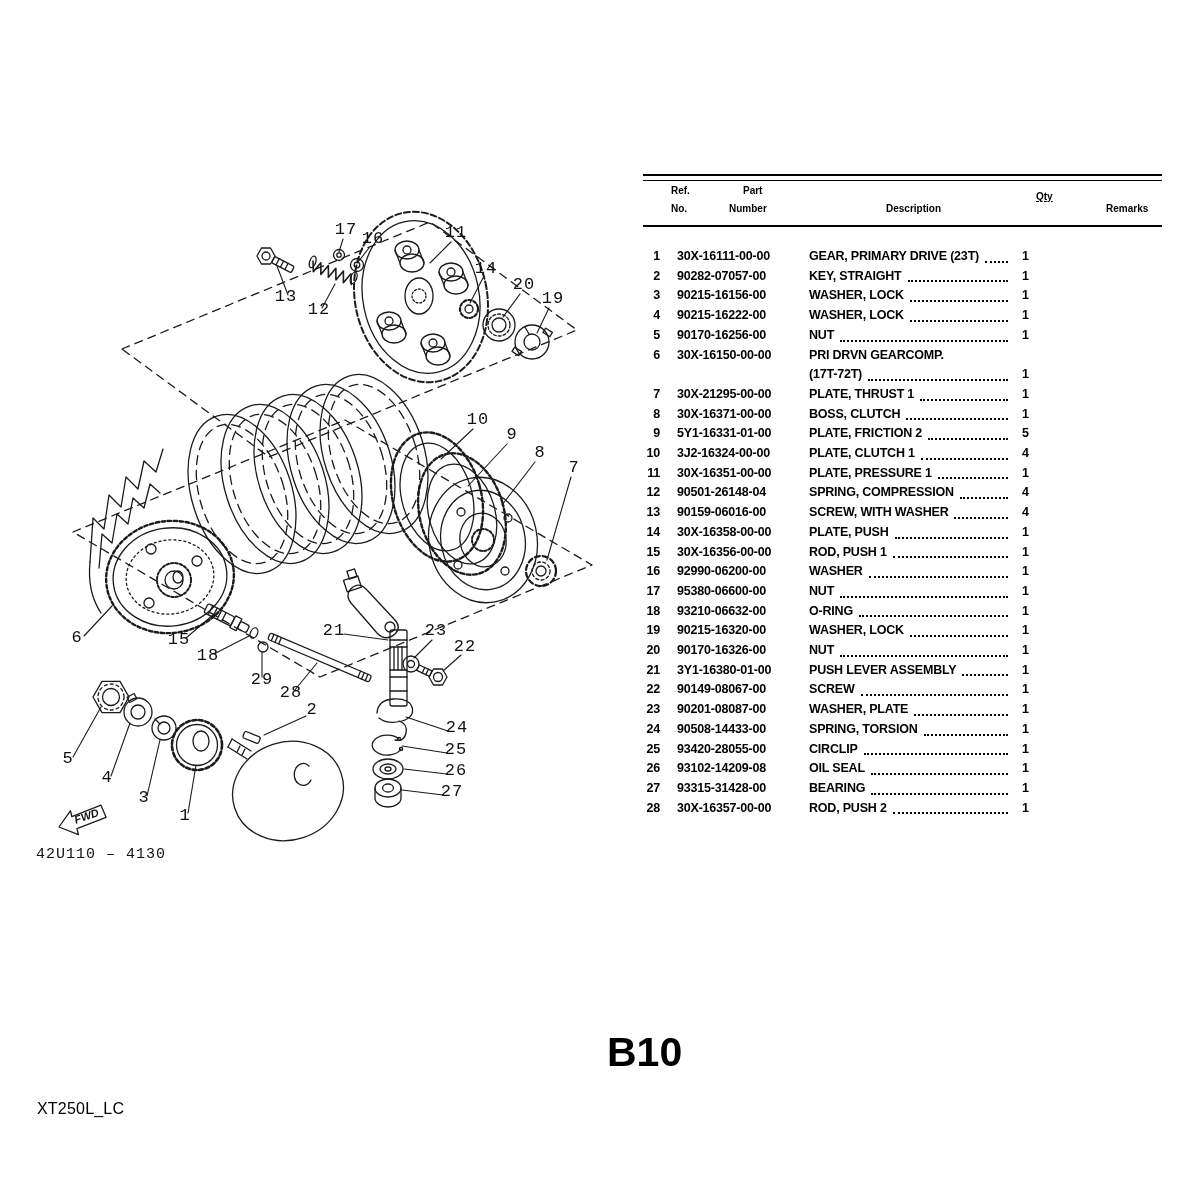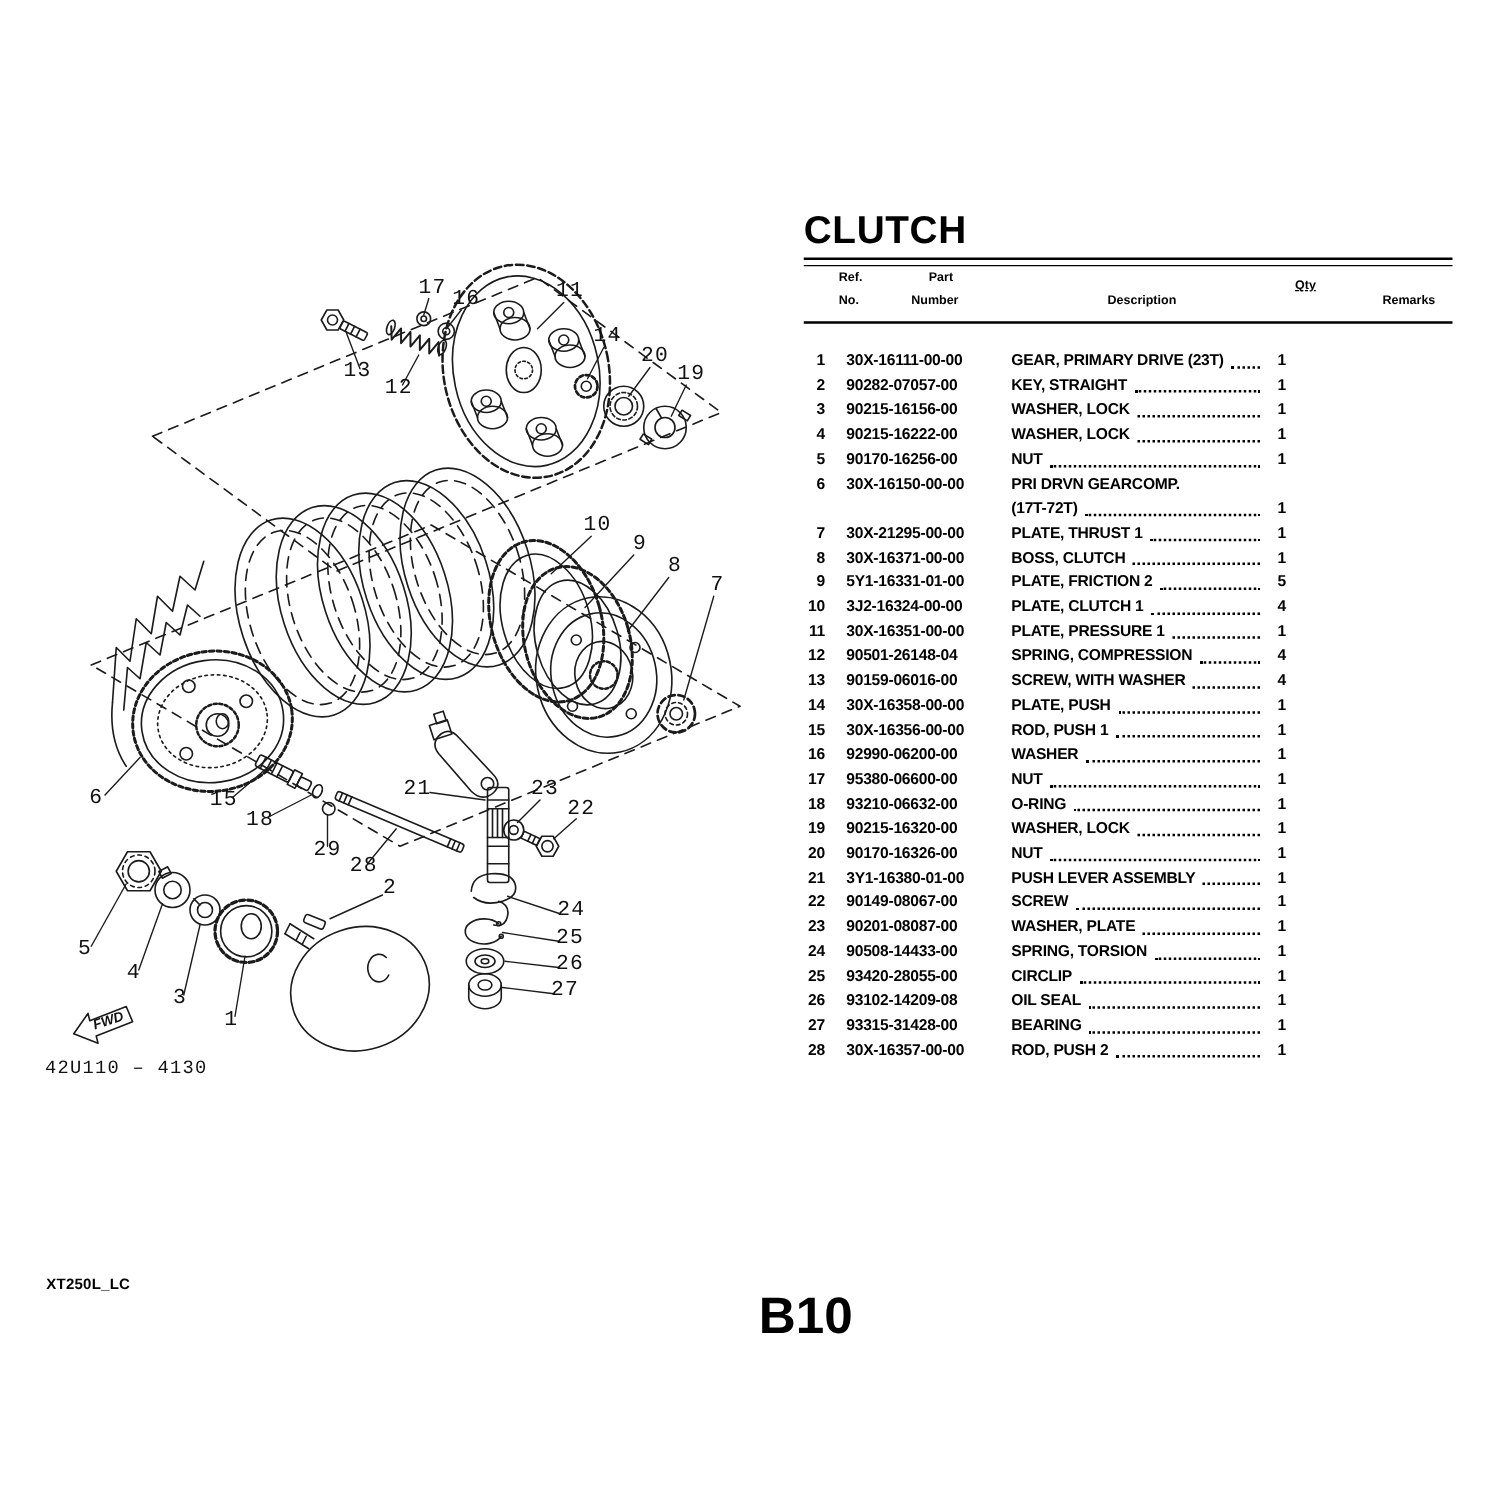--- a/index.html
+++ b/index.html
@@ -32,21 +32,21 @@
   .leader{flex:1 1 auto; border-bottom:2px dotted #000; margin:0 6px 4px 6px; align-self:flex-end; min-width:4px;}
   .c-qty{width:30px; margin-left:8px; flex:none;}
   .c-rem{width:110px; flex:none;}
   
   .continued{
     position:absolute; left:643px; top:884px; width:519px; text-align:right;
     font-size:15px; font-weight:bold; font-style:italic; letter-spacing:0.3px;
   }
   .continued .arrow{font-style:normal; margin-left:6px;}
   .page-code{position:absolute; left:607px; top:1029px; font-size:41px; font-weight:bold;}
-  .footer-left{position:absolute; left:37px; top:1020px; font-size:12px; font-weight:bold; letter-spacing:0.2px;}
+  .footer-left{position:absolute; left:37px; top:1100px; font-size:16px; font-weight:normal; letter-spacing:0.2px;}
   
   .diagram{position:absolute; left:0; top:0;}
   .diagram .ln{stroke:#1b1b1b; fill:none; stroke-width:1.3px; stroke-linecap:round; stroke-linejoin:round;}
   .co{
     fill:#111; stroke:none; font-family:"Liberation Mono","DejaVu Sans Mono",monospace;
     font-size:17px; letter-spacing:1px; text-anchor:middle;
   }
   .dcode{
     fill:#111; stroke:none; font-family:"Liberation Mono","DejaVu Sans Mono",monospace;
     font-size:15px; letter-spacing:1px;
@@ -369,21 +369,20 @@
         <text class="co" x="312" y="714">2</text>
         <text class="co" x="457" y="732">24</text>
         <text class="co" x="456" y="754">25</text>
         <text class="co" x="456" y="775">26</text>
         <text class="co" x="452" y="796">27</text>
       </g>
     </g>
   </svg>
 
   <div class="table-panel">
-    <h1 class="page-title">CLUTCH</h1>
     <div class="title-rule"></div>
     <div class="thead">
       <span class="h-ref1">Ref.</span>
       <span class="h-part1">Part</span>
       <span class="h-ref2">No.</span>
       <span class="h-part2">Number</span>
       <span class="h-desc">Description</span>
       <span class="h-qty">Qty</span>
       <span class="h-rem">Remarks</span>
     </div>

